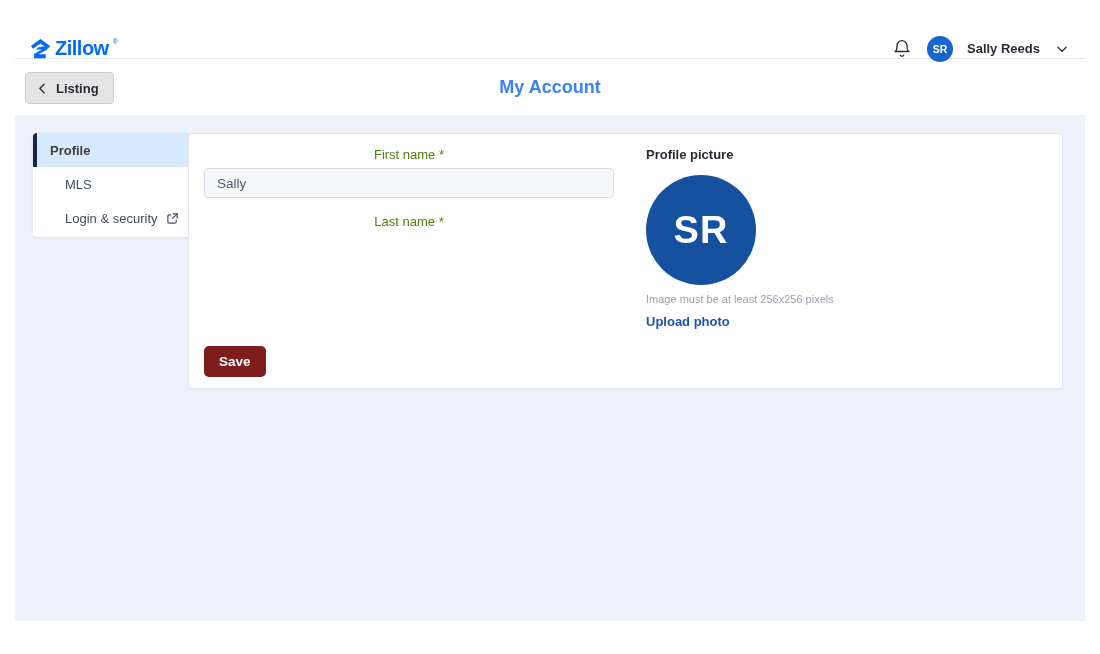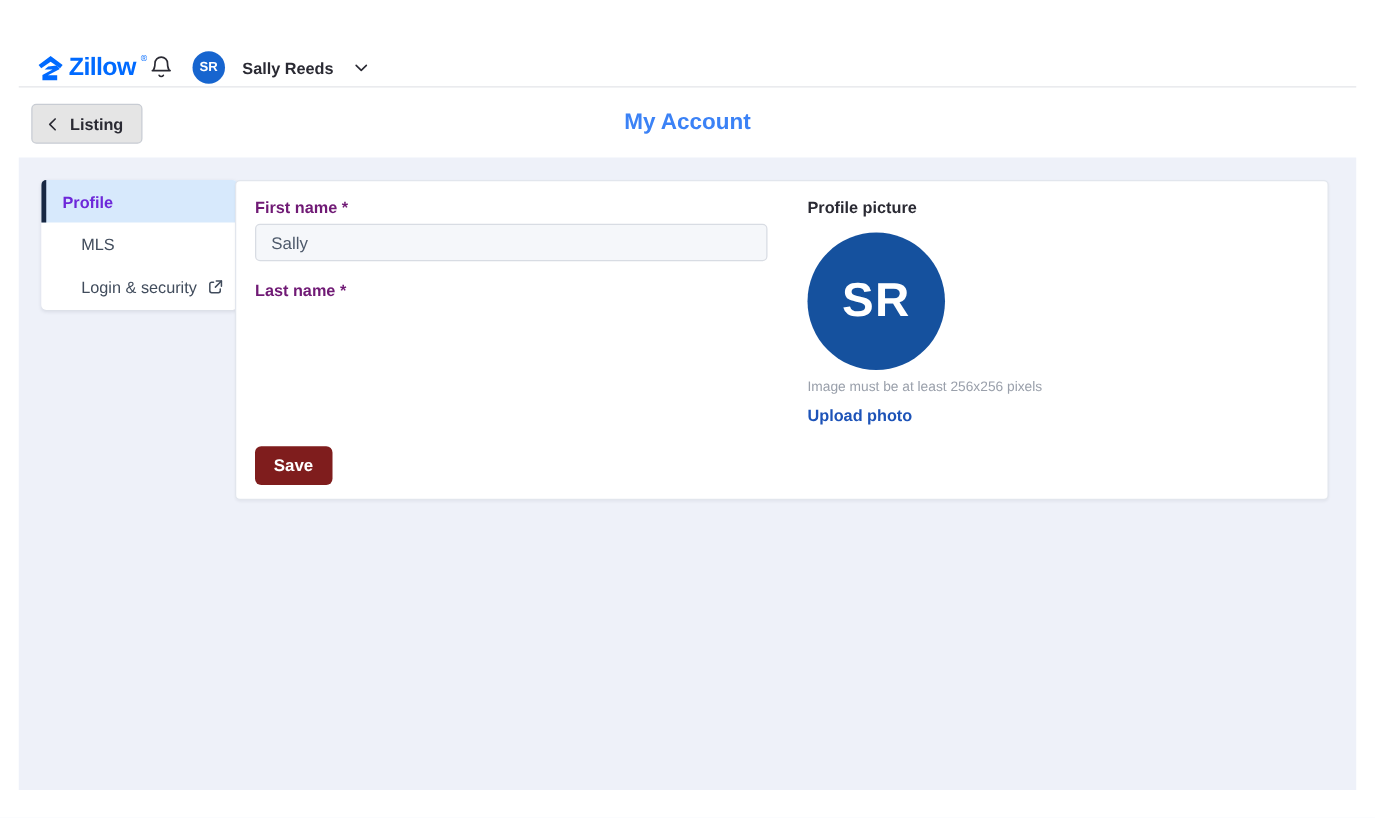--- a/index.html
+++ b/index.html
@@ -1,23 +1,23 @@
 <!DOCTYPE html>
 <html><head>
 <meta charset="utf-8">
 <style>
   * { margin: 0; padding: 0; box-sizing: border-box; }
   html, body { width: 1100px; height: 654px; background: #ffffff;
     font-family: "Liberation Sans", sans-serif; color: #2a2a33; overflow: hidden; }
 
   
   .topbar {
-    margin: 0 15px; height: 70px;
+    margin: 0 15px; height: 59px;
     border-bottom: 1px solid #e3e5e9;
-    display: flex; align-items: center; justify-content: flex-start;
+    display: flex; align-items: center; justify-content: space-between;
     padding: 39px 15px 0 15px;
   }
   .logo { display: flex; align-items: flex-start; gap: 4px; cursor: pointer; }
   .logo-word { font-size: 20px; font-weight: bold; color: #006aff; letter-spacing: -0.5px; line-height: 20px; }
   .logo-tm { font-size: 7px; color: #006aff; line-height: 8px; }
   .top-right { display: flex; align-items: center; gap: 14px; }
   .bell { width: 22px; height: 22px; display: flex; align-items: center; justify-content: center; cursor: pointer; }
   .avatar-sm {
     width: 26px; height: 26px; border-radius: 50%; background: #1765cf;
     color: #fff; font-size: 10.5px; font-weight: bold;
@@ -51,31 +51,31 @@
     background: #fff; border-radius: 4px;
     box-shadow: 0 1px 3px rgba(30,40,60,0.10);
     overflow: hidden; padding-bottom: 2px;
   }
   .side-item {
     height: 34px; display: flex; align-items: center; gap: 6px;
     padding-left: 32px; font-size: 13px; color: #414c5c; cursor: pointer;
   }
   .side-item.active {
     background: #d7e9fc; border-left: 4px solid #172742; padding-left: 13px;
-    font-weight: bold; color: #6d28d9;
+    font-weight: bold; color: #404040;
   }
   .ext-icon { display: inline-flex; margin-left: 2px; }
 
   .main-card {
     position: absolute; left: 173px; top: 18px; width: 875px; height: 256px;
     background: #fff; border: 1px solid #e2e6ed; border-radius: 4px;
     box-shadow: 0 1px 2px rgba(30,40,60,0.05);
   }
   .form-col { position: absolute; left: 15px; top: 13px; width: 410px; }
-  .field-label { font-size: 13px; font-weight: bold; color: #701a75; display: block; }
+  .field-label { font-size: 13px; font-weight: normal; color: #4d7c0f; display: block; text-align: center; }
   .text-input {
     margin-top: 6px; width: 410px; height: 30px;
     background: #f5f7fa; border: 1px solid #d8dce3; border-radius: 4px;
     font-family: "Liberation Sans", sans-serif;
     font-size: 13.5px; color: #4e5a6b; padding: 0 12px; outline: none; display: block;
   }
   .field-gap { margin-top: 16px; }
   .save-btn {
     position: absolute; left: 15px; top: 212px;
     height: 31px; padding: 0 15px;

